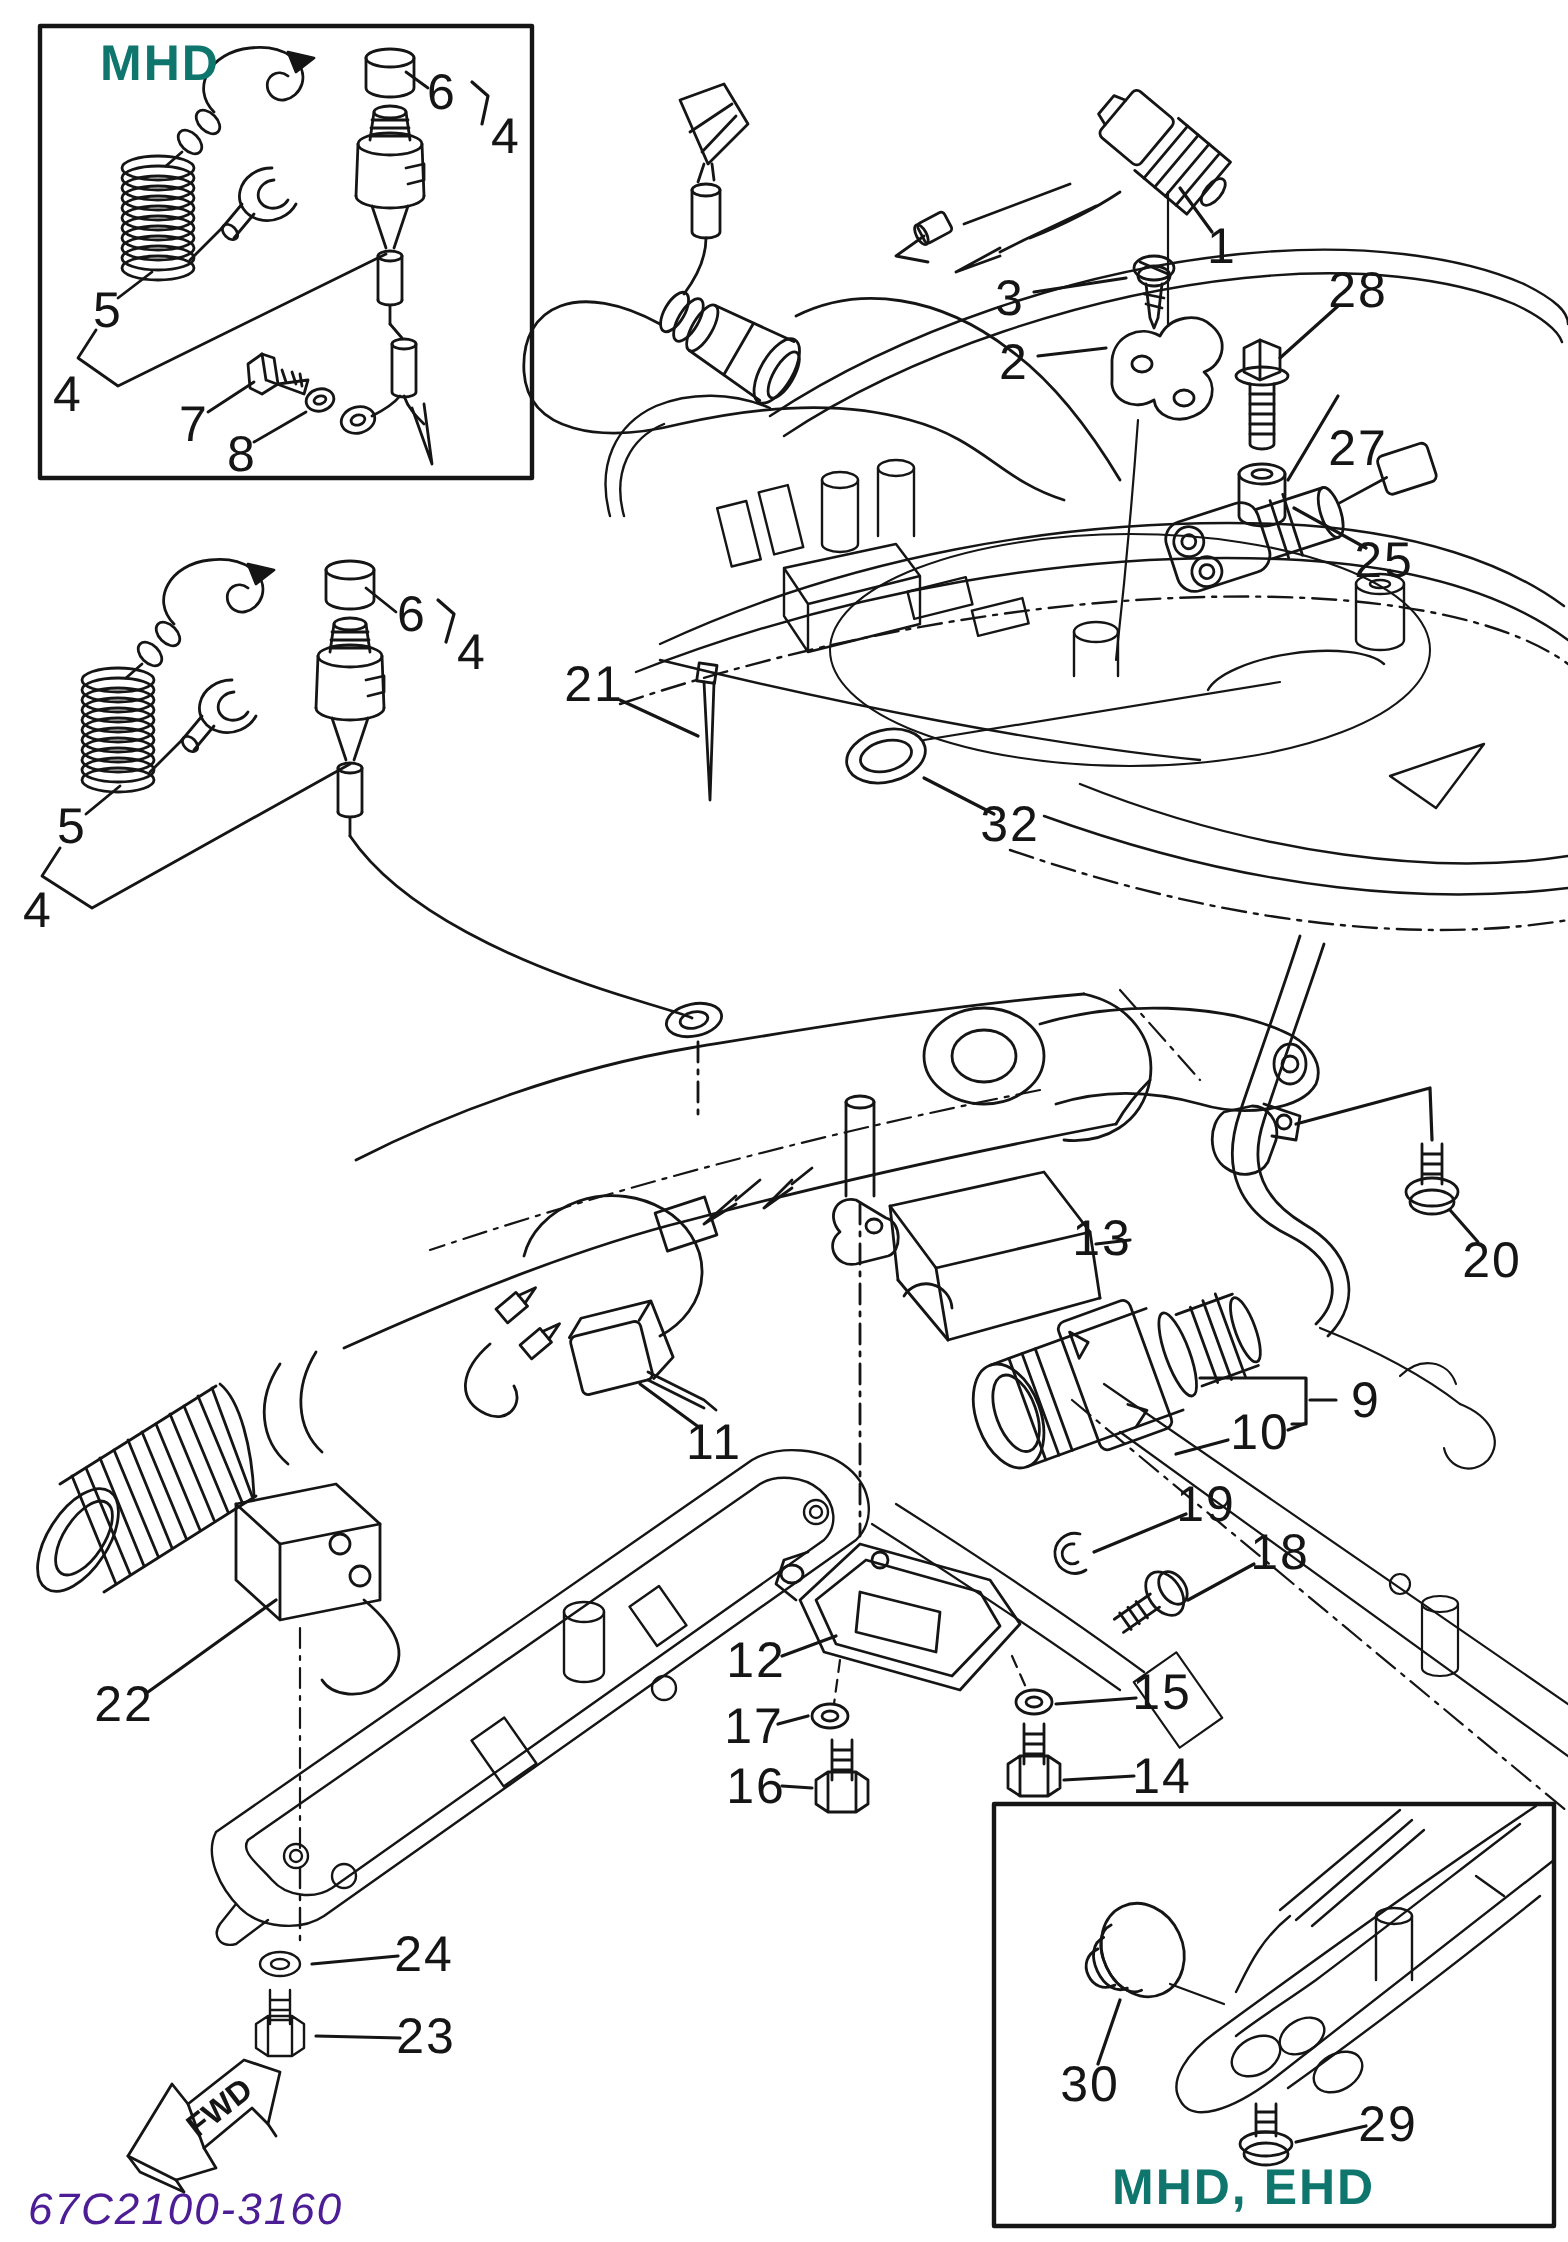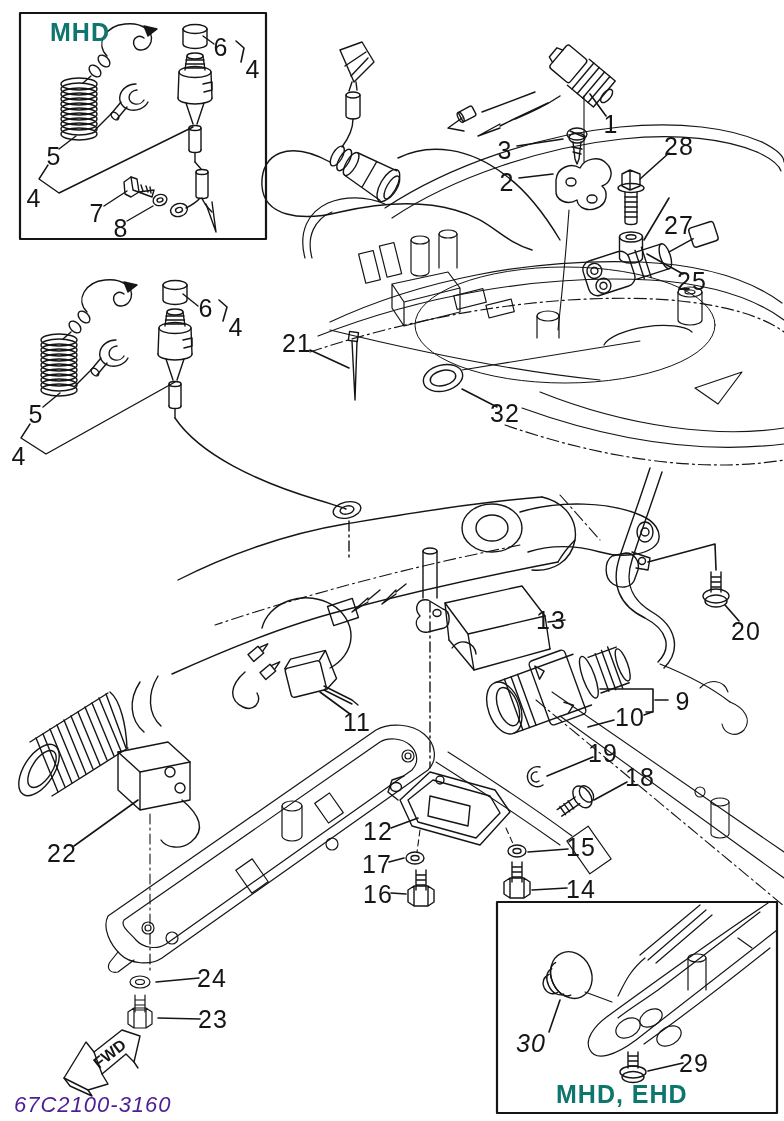--- a/index.html
+++ b/index.html
@@ -493,16 +493,16 @@
       <div class="callout" style="left: 603px; top: 753px;">19</div>
       <div class="callout" style="left: 640px; top: 777px;">18</div>
       <div class="callout" style="left: 378px; top: 831px;">12</div>
       <div class="callout" style="left: 377px; top: 864px;">17</div>
       <div class="callout" style="left: 378px; top: 894px;">16</div>
       <div class="callout" style="left: 581px; top: 847px;">15</div>
       <div class="callout" style="left: 581px; top: 889px;">14</div>
       <div class="callout" style="left: 62px; top: 853px;">22</div>
       <div class="callout" style="left: 212px; top: 978px;">24</div>
       <div class="callout" style="left: 213px; top: 1019px;">23</div>
-      <div class="callout" style="left: 531px; top: 1043px; font-style: italic;">30</div>
+      <div class="callout" style="left: 545px; top: 1043px;">30</div>
       <div class="callout" style="left: 694px; top: 1063px;">29</div>
     </div>
 </div>
 
 </body></html>

